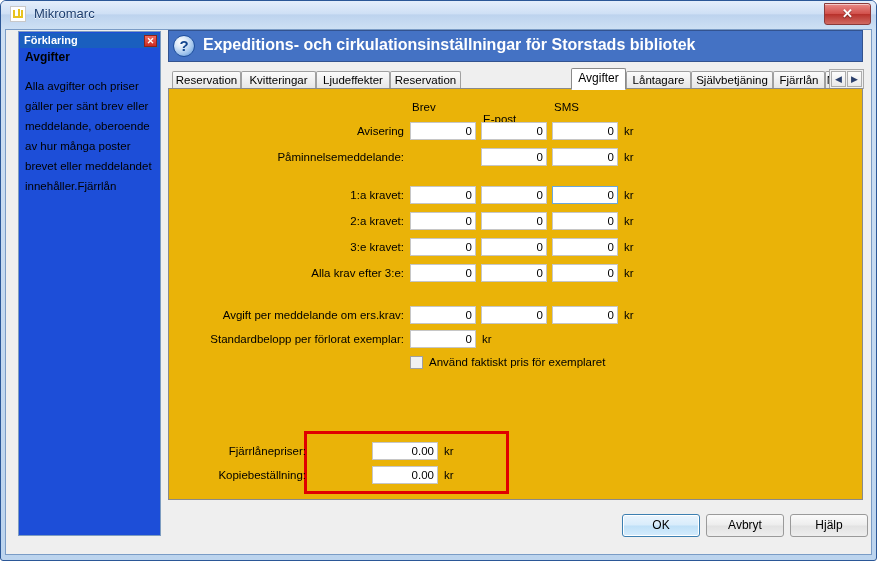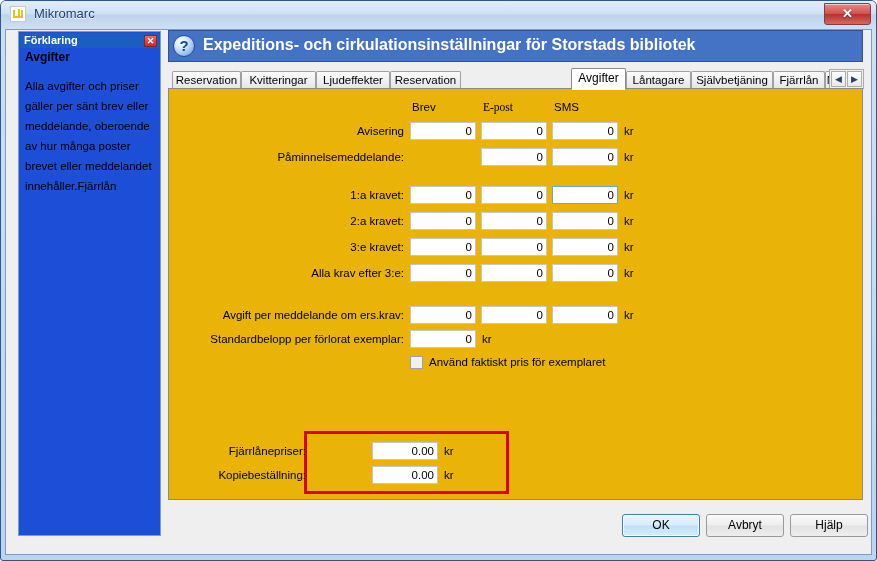--- a/index.html
+++ b/index.html
@@ -350,21 +350,21 @@
         <div class="tab" style="left:657px;width:38px;">Namn-</div>
         <div class="tab-arrows" style="right:-1px;">
           <div class="tab-arrow left">◀</div>
           <div class="tab-arrow right">▶</div>
         </div>
       </div>
 
       <div class="tabpage">
 
         <div class="col-head" style="left:243px; top:12px;">Brev</div>
-        <div class="col-head" style="left:314px; top:12px;font-family:Liberation Serif, serif;">E-post</div>
+        <div class="col-head" style="left:314px; top:24px;">E-post</div>
         <div class="col-head" style="left:385px; top:12px;">SMS</div>
 
         <div class="row-label" style="left:80px; top:36px; width:155px;">Avisering</div>
         <div class="fld" style="left:241px; top:33px;">0</div>
         <div class="fld" style="left:312px; top:33px;">0</div>
         <div class="fld" style="left:383px; top:33px;">0</div>
         <div class="kr" style="left:455px; top:36px;">kr</div>
 
         <div class="row-label" style="left:80px; top:62px; width:155px;">Påminnelsemeddelande:</div>
         <div class="fld" style="left:312px; top:59px;">0</div>

